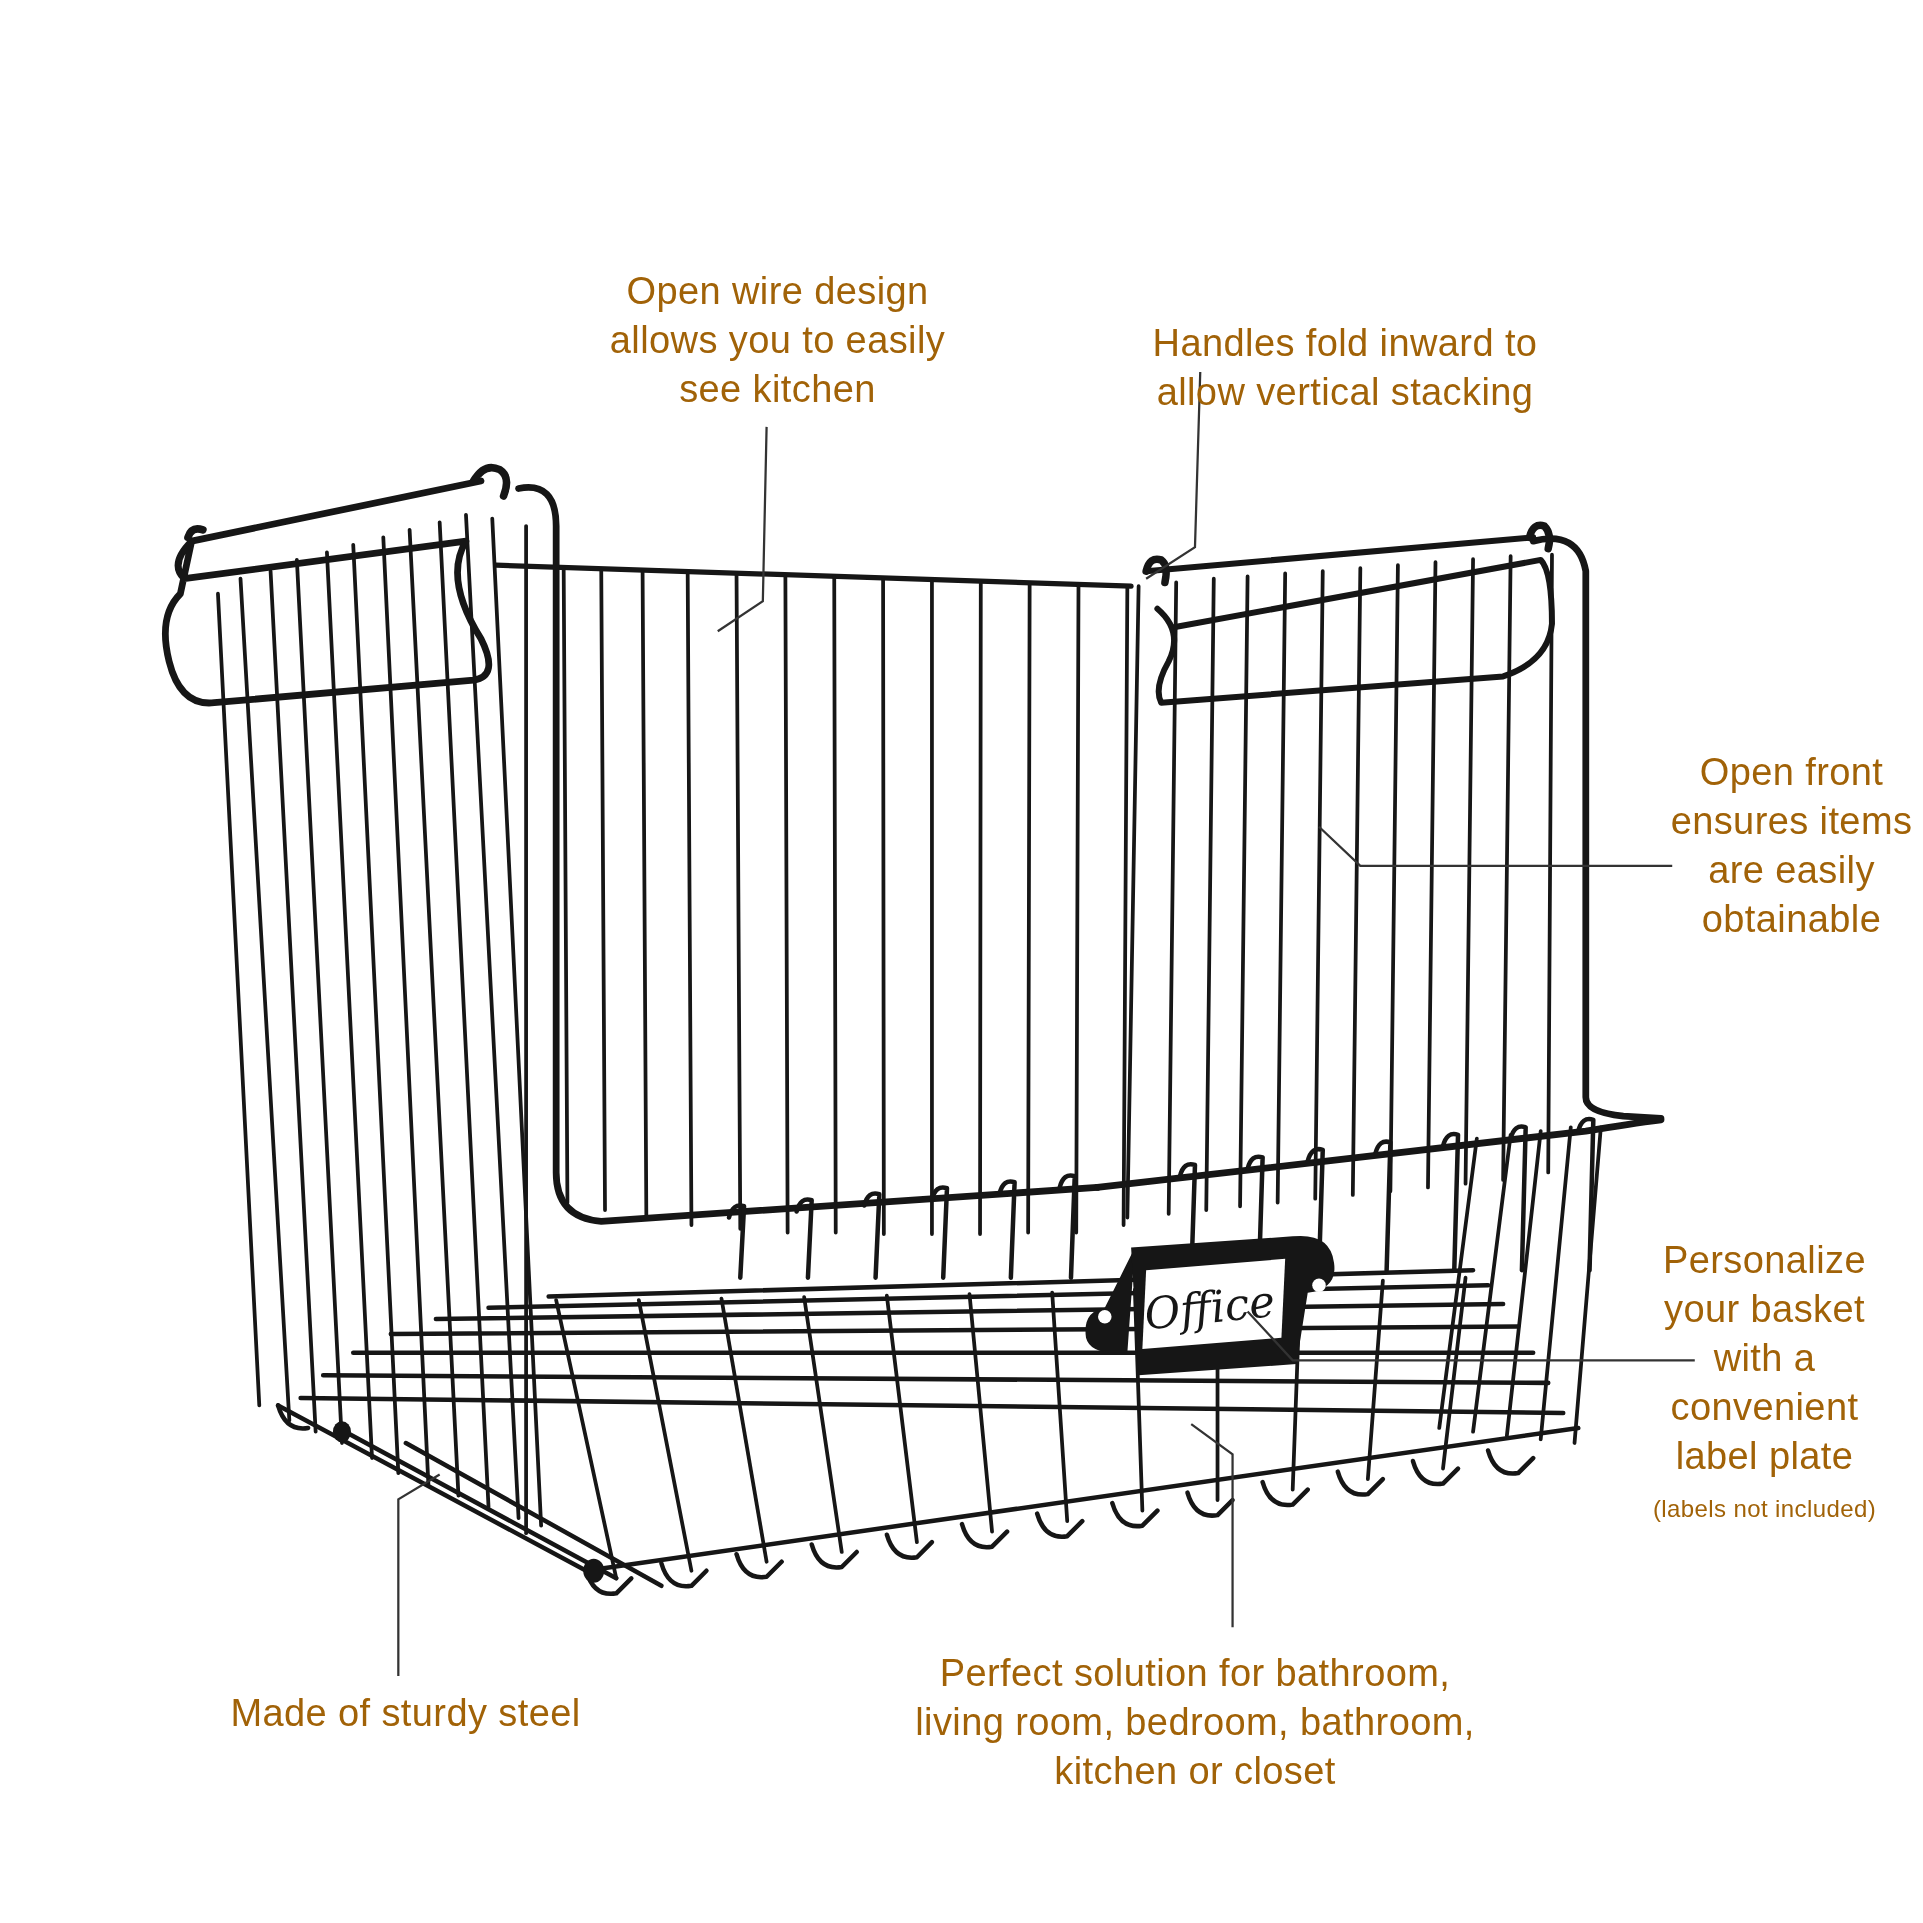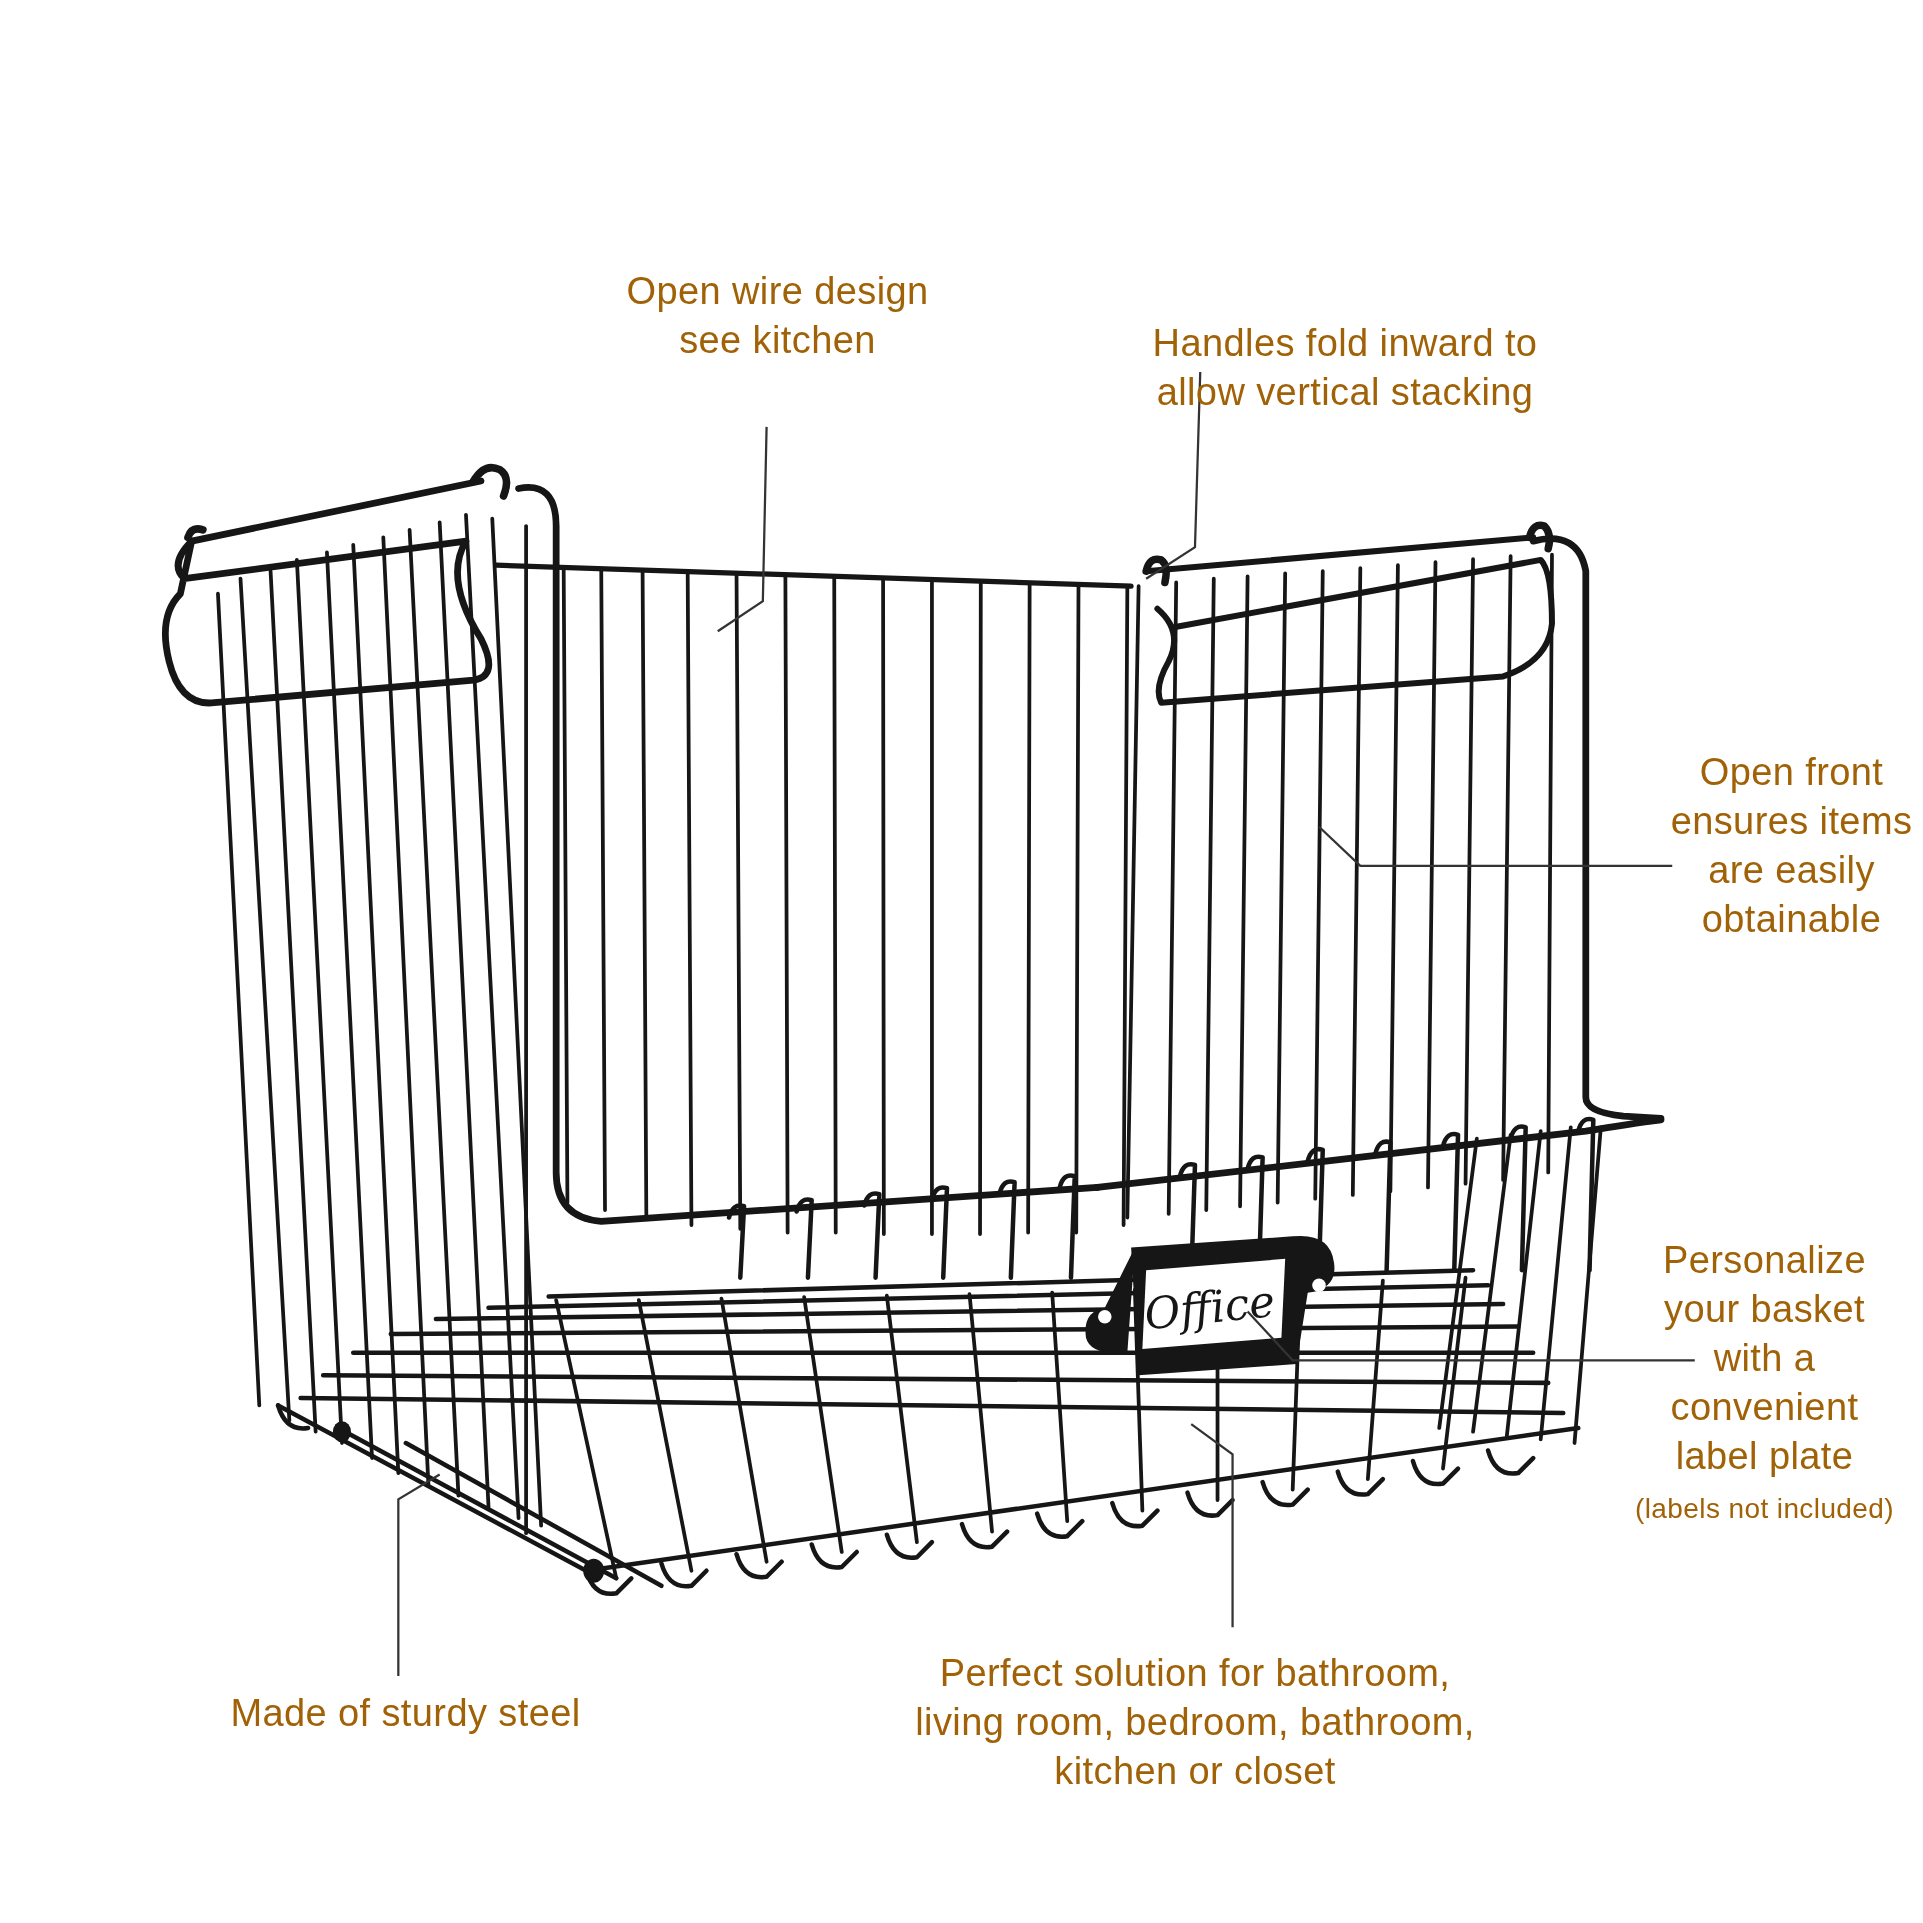--- a/index.html
+++ b/index.html
@@ -4,21 +4,21 @@
 <style>
   html, body { margin: 0; padding: 0; background: #ffffff; }
   body { width: 1924px; height: 1924px; position: relative; overflow: hidden;
          font-family: "DejaVu Sans", "Liberation Sans", sans-serif; }
   .stage { position: absolute; left: 0; top: 0; width: 1924px; height: 1924px; }
   svg.art { position: absolute; left: 0; top: 0; }
   .callout { position: absolute; text-align: center; color: #a16207;
              font-family: "Liberation Sans", "DejaVu Sans", sans-serif;
              font-weight: 300; letter-spacing: 0.4px; }
   .callout .line { display: block; font-size: 38px; line-height: 49px; white-space: nowrap; }
-  .callout .note { display: block; font-size: 28px; line-height: 45px; white-space: nowrap; margin-top: 4.5px; }
+  .callout .note { display: block; font-size: 24px; line-height: 45px; white-space: nowrap; margin-top: 4.5px; }
   .plate-text { font-family: "DejaVu Serif", "Liberation Serif", serif; font-style: italic; }
 </style>
 </head>
 <body>
 
 <div class="stage">
 
   <svg class="art" width="1924" height="1924" viewBox="0 0 2560 2560" xmlns="http://www.w3.org/2000/svg">
     <g fill="none" stroke="#161616" stroke-linecap="round" stroke-linejoin="round">
 
@@ -173,20 +173,21 @@
       <path d="M 1597 495 L 1590 728 L 1525 770"></path>
       <path d="M 2225 1152 L 1810 1152 L 1755 1100"></path>
       <path d="M 2255 1810 L 1720 1810 L 1660 1745"></path>
       <path d="M 1640 2165 L 1640 1935 L 1585 1895"></path>
       <path d="M 530 2230 L 530 1995 L 585 1962"></path>
     </g>
   </svg>
 
   <div class="callout" style="left: 552px; top: 267px; width: 451px;">
     <span class="line">Open wire design</span>
+    <span class="line">allows you to easily</span>
     <span class="line">see kitchen</span>
   </div>
 
   <div class="callout" style="left: 1097px; top: 271px; width: 496px; margin-top: 48px;">
     <span class="line">Handles fold inward to</span>
     <span class="line">allow vertical stacking</span>
   </div>
 
   <div class="callout" style="left: 1658px; top: 748px; width: 267px;">
     <span class="line">Open front</span>

